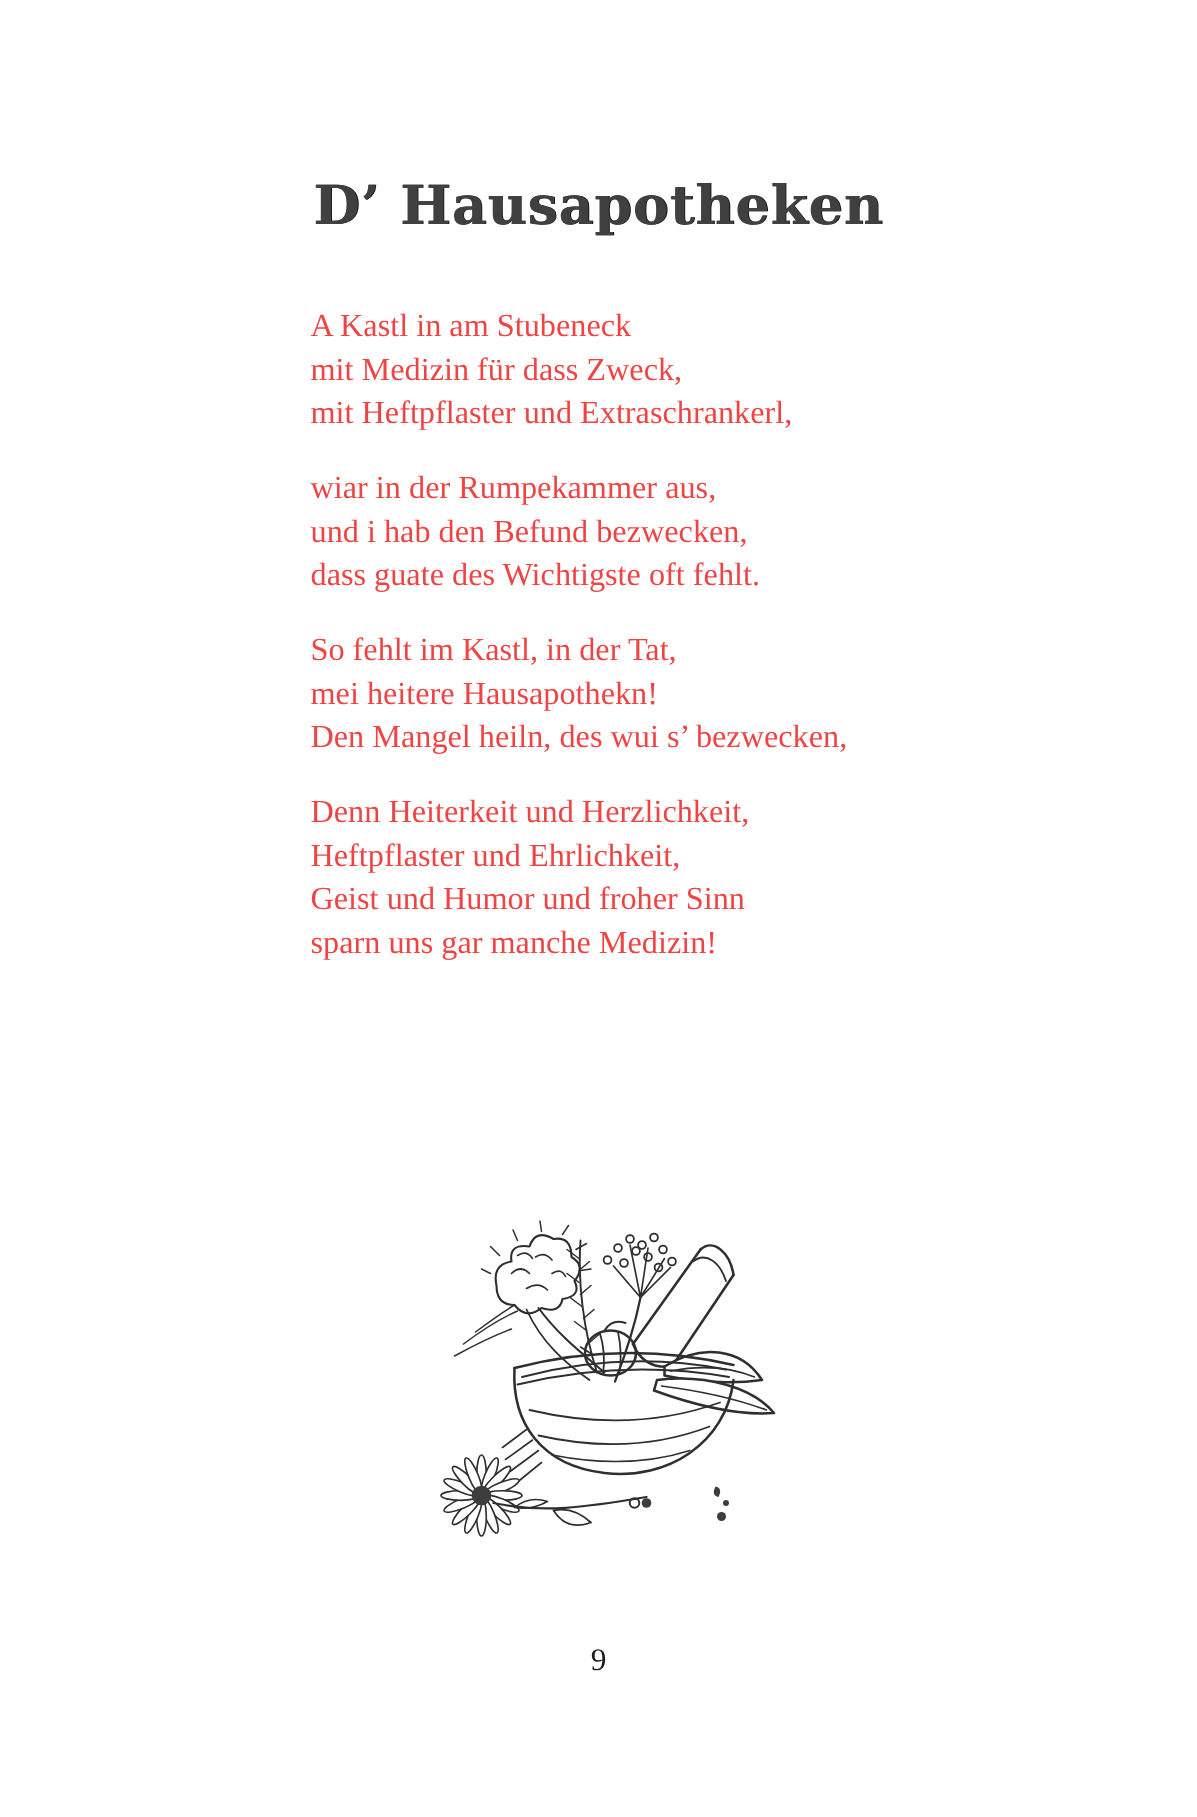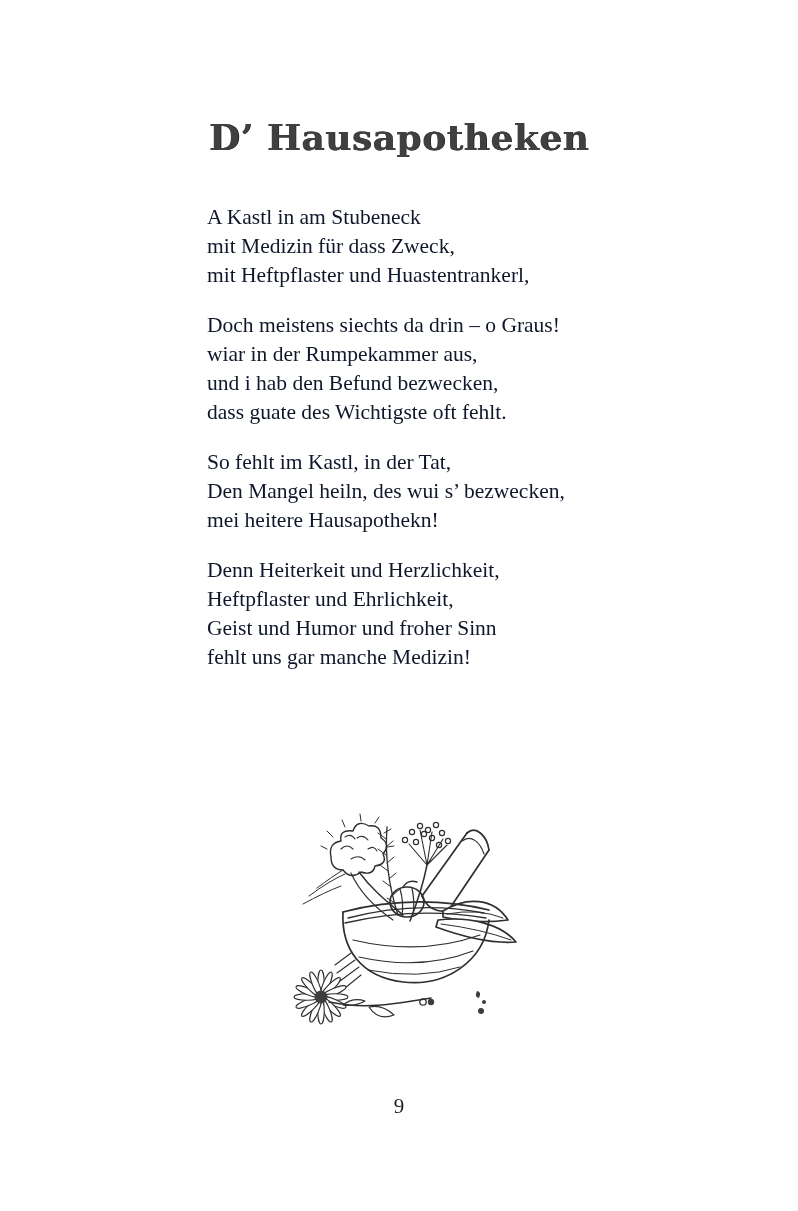--- a/index.html
+++ b/index.html
@@ -29,21 +29,21 @@
     letter-spacing: 0.5px;
     color: #404040;
     text-shadow: 0.6px 0 0 #161616;
   }
   .poem {
     position: absolute;
     top: 203px;
     left: 207px;
     font-size: 21.5px;
     line-height: 29px;
-    color: #0f172a;
+    color: #ef4444;
   }
   .stanza { margin: 0 0 21px 0; }
   .poem-line { white-space: nowrap; }
   .illustration {
     position: absolute;
     top: 799px;
     left: 281px;
   }
   .page-number {
     position: absolute;
@@ -59,38 +59,37 @@
 <body>
 
 <div class="book-page">
 
   <h1 class="title">D’ Hausapotheken</h1>
 
   <div class="poem">
     <div class="stanza">
       <div class="poem-line">A Kastl in am Stubeneck</div>
       <div class="poem-line">mit Medizin für dass Zweck,</div>
-      <div class="poem-line">mit Heftpflaster und Huastentrankerl,</div>
+      <div class="poem-line">mit Heftpflaster und Extraschrankerl,</div>
     </div>
     <div class="stanza">
-      <div class="poem-line">Doch meistens siechts da drin – o Graus!</div>
       <div class="poem-line">wiar in der Rumpekammer aus,</div>
       <div class="poem-line">und i hab den Befund bezwecken,</div>
       <div class="poem-line">dass guate des Wichtigste oft fehlt.</div>
     </div>
     <div class="stanza">
       <div class="poem-line">So fehlt im Kastl, in der Tat,</div>
+      <div class="poem-line">mei heitere Hausapothekn!</div>
       <div class="poem-line">Den Mangel heiln, des wui s’ bezwecken,</div>
-      <div class="poem-line">mei heitere Hausapothekn!</div>
     </div>
     <div class="stanza">
       <div class="poem-line">Denn Heiterkeit und Herzlichkeit,</div>
       <div class="poem-line">Heftpflaster und Ehrlichkeit,</div>
       <div class="poem-line">Geist und Humor und froher Sinn</div>
-      <div class="poem-line">fehlt uns gar manche Medizin!</div>
+      <div class="poem-line">sparn uns gar manche Medizin!</div>
     </div>
   </div>
 
   <svg class="illustration" width="240" height="238" viewBox="0 0 240 238" xmlns="http://www.w3.org/2000/svg">
     <g stroke="#2f2f2f" fill="none" stroke-width="1.7" stroke-linecap="round" stroke-linejoin="round">
 
       <path d="M28,97 Q48,82 64,75 M22,105 Q44,93 60,87 M36,89 Q52,77 62,71" stroke-width="1"></path>
 
       <path d="M50,58 Q47,44 60,42 Q58,30 72,32 Q76,20 88,27 Q100,25 100,39 Q110,45 102,55 Q107,65 94,67 Q92,77 80,73 Q70,81 62,71 Q50,71 50,58 Z" stroke-width="1.4"></path>
       <path d="M60,50 Q66,44 72,50 M76,39 Q82,35 87,41 M70,60 Q78,55 84,61 M87,50 Q93,46 96,52 M64,38 Q70,34 74,40" stroke-width="1.1"></path>

